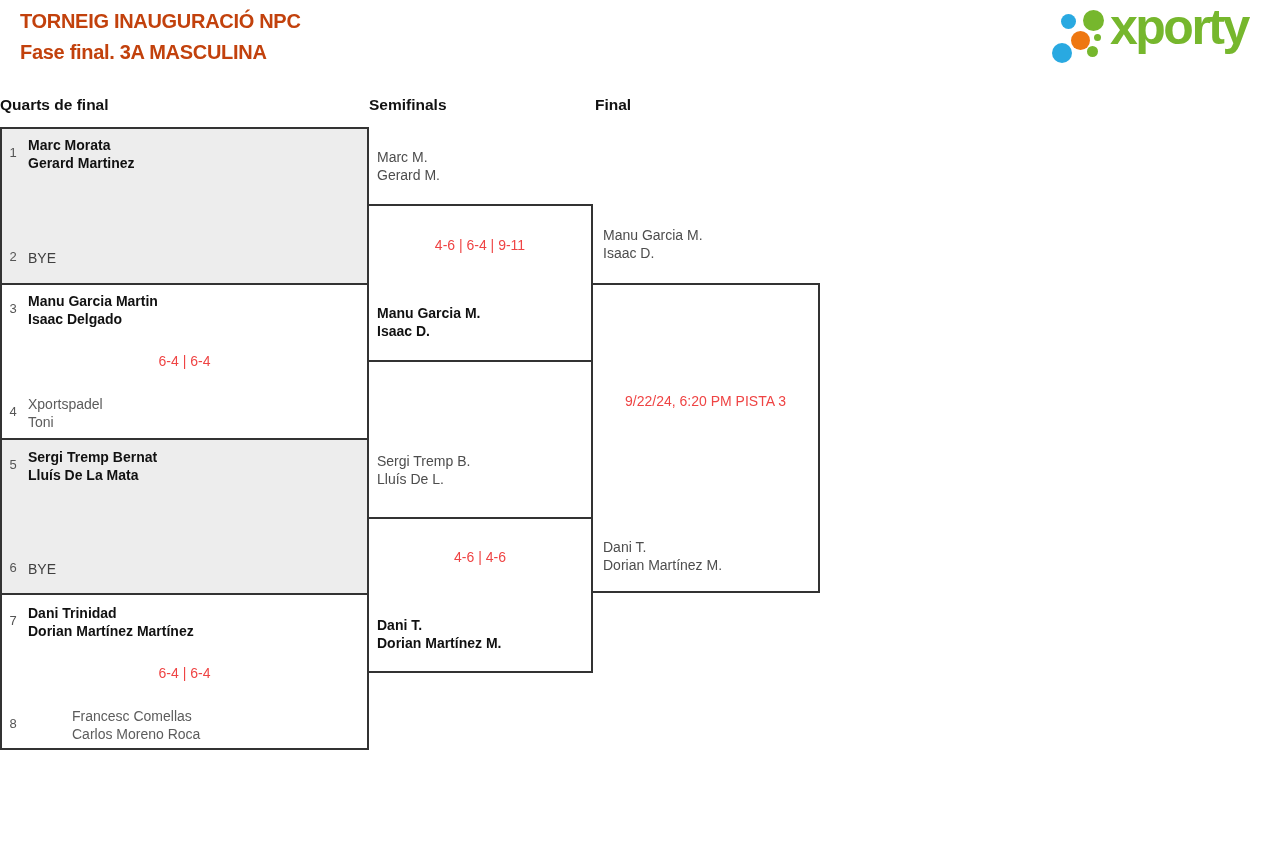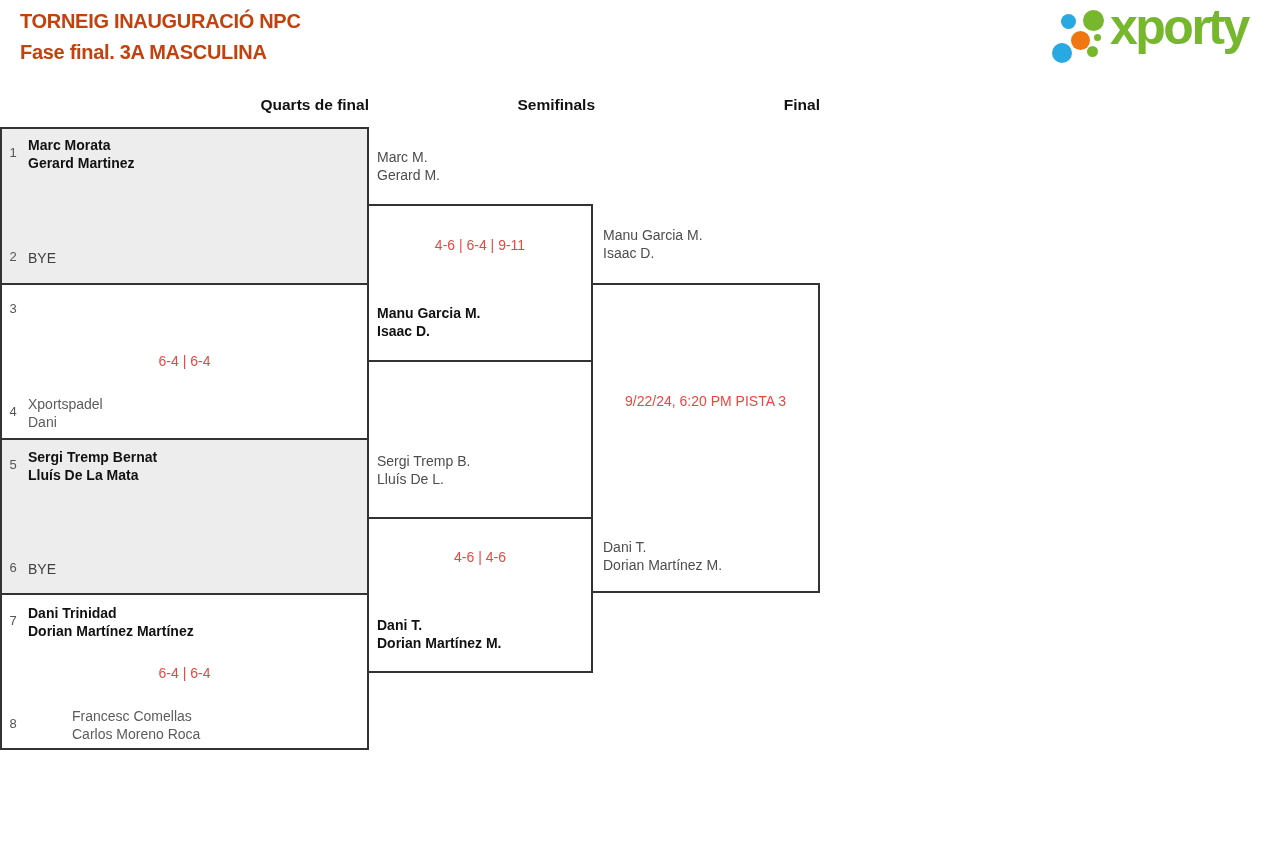--- a/index.html
+++ b/index.html
@@ -19,21 +19,21 @@
   .dot.blue   { background:#29a9e1; }
   .dot.green  { background:#76b72d; }
   .dot.orange { background:#ee7711; }
   .logo-text {
     position:absolute; left:62px; top:-9px;
     font-size:50px; line-height:64px; font-weight:700;
     letter-spacing:-2.5px; color:#76b72d;
   }
   
   .round-header {
-    position:absolute; top:96px; text-align:right;
+    position:absolute; top:96px; text-align:left;
     font-size:15.5px; font-weight:700; color:#111;
   }
   
   .box { position:absolute; box-sizing:border-box; border:2px solid #333; background:#fff; }
   .box.bye-match { background:#ededed; }
   .box.no-bottom { border-bottom:none; }
   
   .team { position:absolute; font-size:14px; line-height:18px; color:#4d4d4d; white-space:nowrap; }
   .team.winner { font-weight:700; color:#111; }
   .team.loser  { color:#5c5c5c; }
@@ -82,25 +82,29 @@
 
   <div class="seed" style="left:5px; top:145px;">1</div>
   <div class="team winner" style="left:28px; top:136px;">
     <div>Marc Morata</div>
     <div>Gerard Martinez</div>
   </div>
   <div class="seed" style="left:5px; top:249px;">2</div>
   <div class="team bye" style="left:28px; top:249px;">BYE</div>
 
   <div class="seed" style="left:5px; top:301px;">3</div>
+  <div class="team winner" style="left:28px; top:292px;">
+    <div>Manu Garcia Martin</div>
+    <div>Isaac Delgado</div>
+  </div>
   <div class="score" style="left:0; top:354px; width:369px;">6-4 | 6-4</div>
   <div class="seed" style="left:5px; top:404px;">4</div>
   <div class="team loser" style="left:28px; top:395px;">
     <div>Xportspadel</div>
-    <div>Dani</div>
+    <div>Toni</div>
   </div>
 
   <div class="seed" style="left:5px; top:457px;">5</div>
   <div class="team winner" style="left:28px; top:448px;">
     <div>Sergi Tremp Bernat</div>
     <div>Lluís De La Mata</div>
   </div>
   <div class="seed" style="left:5px; top:560px;">6</div>
   <div class="team bye" style="left:28px; top:560px;">BYE</div>
 

